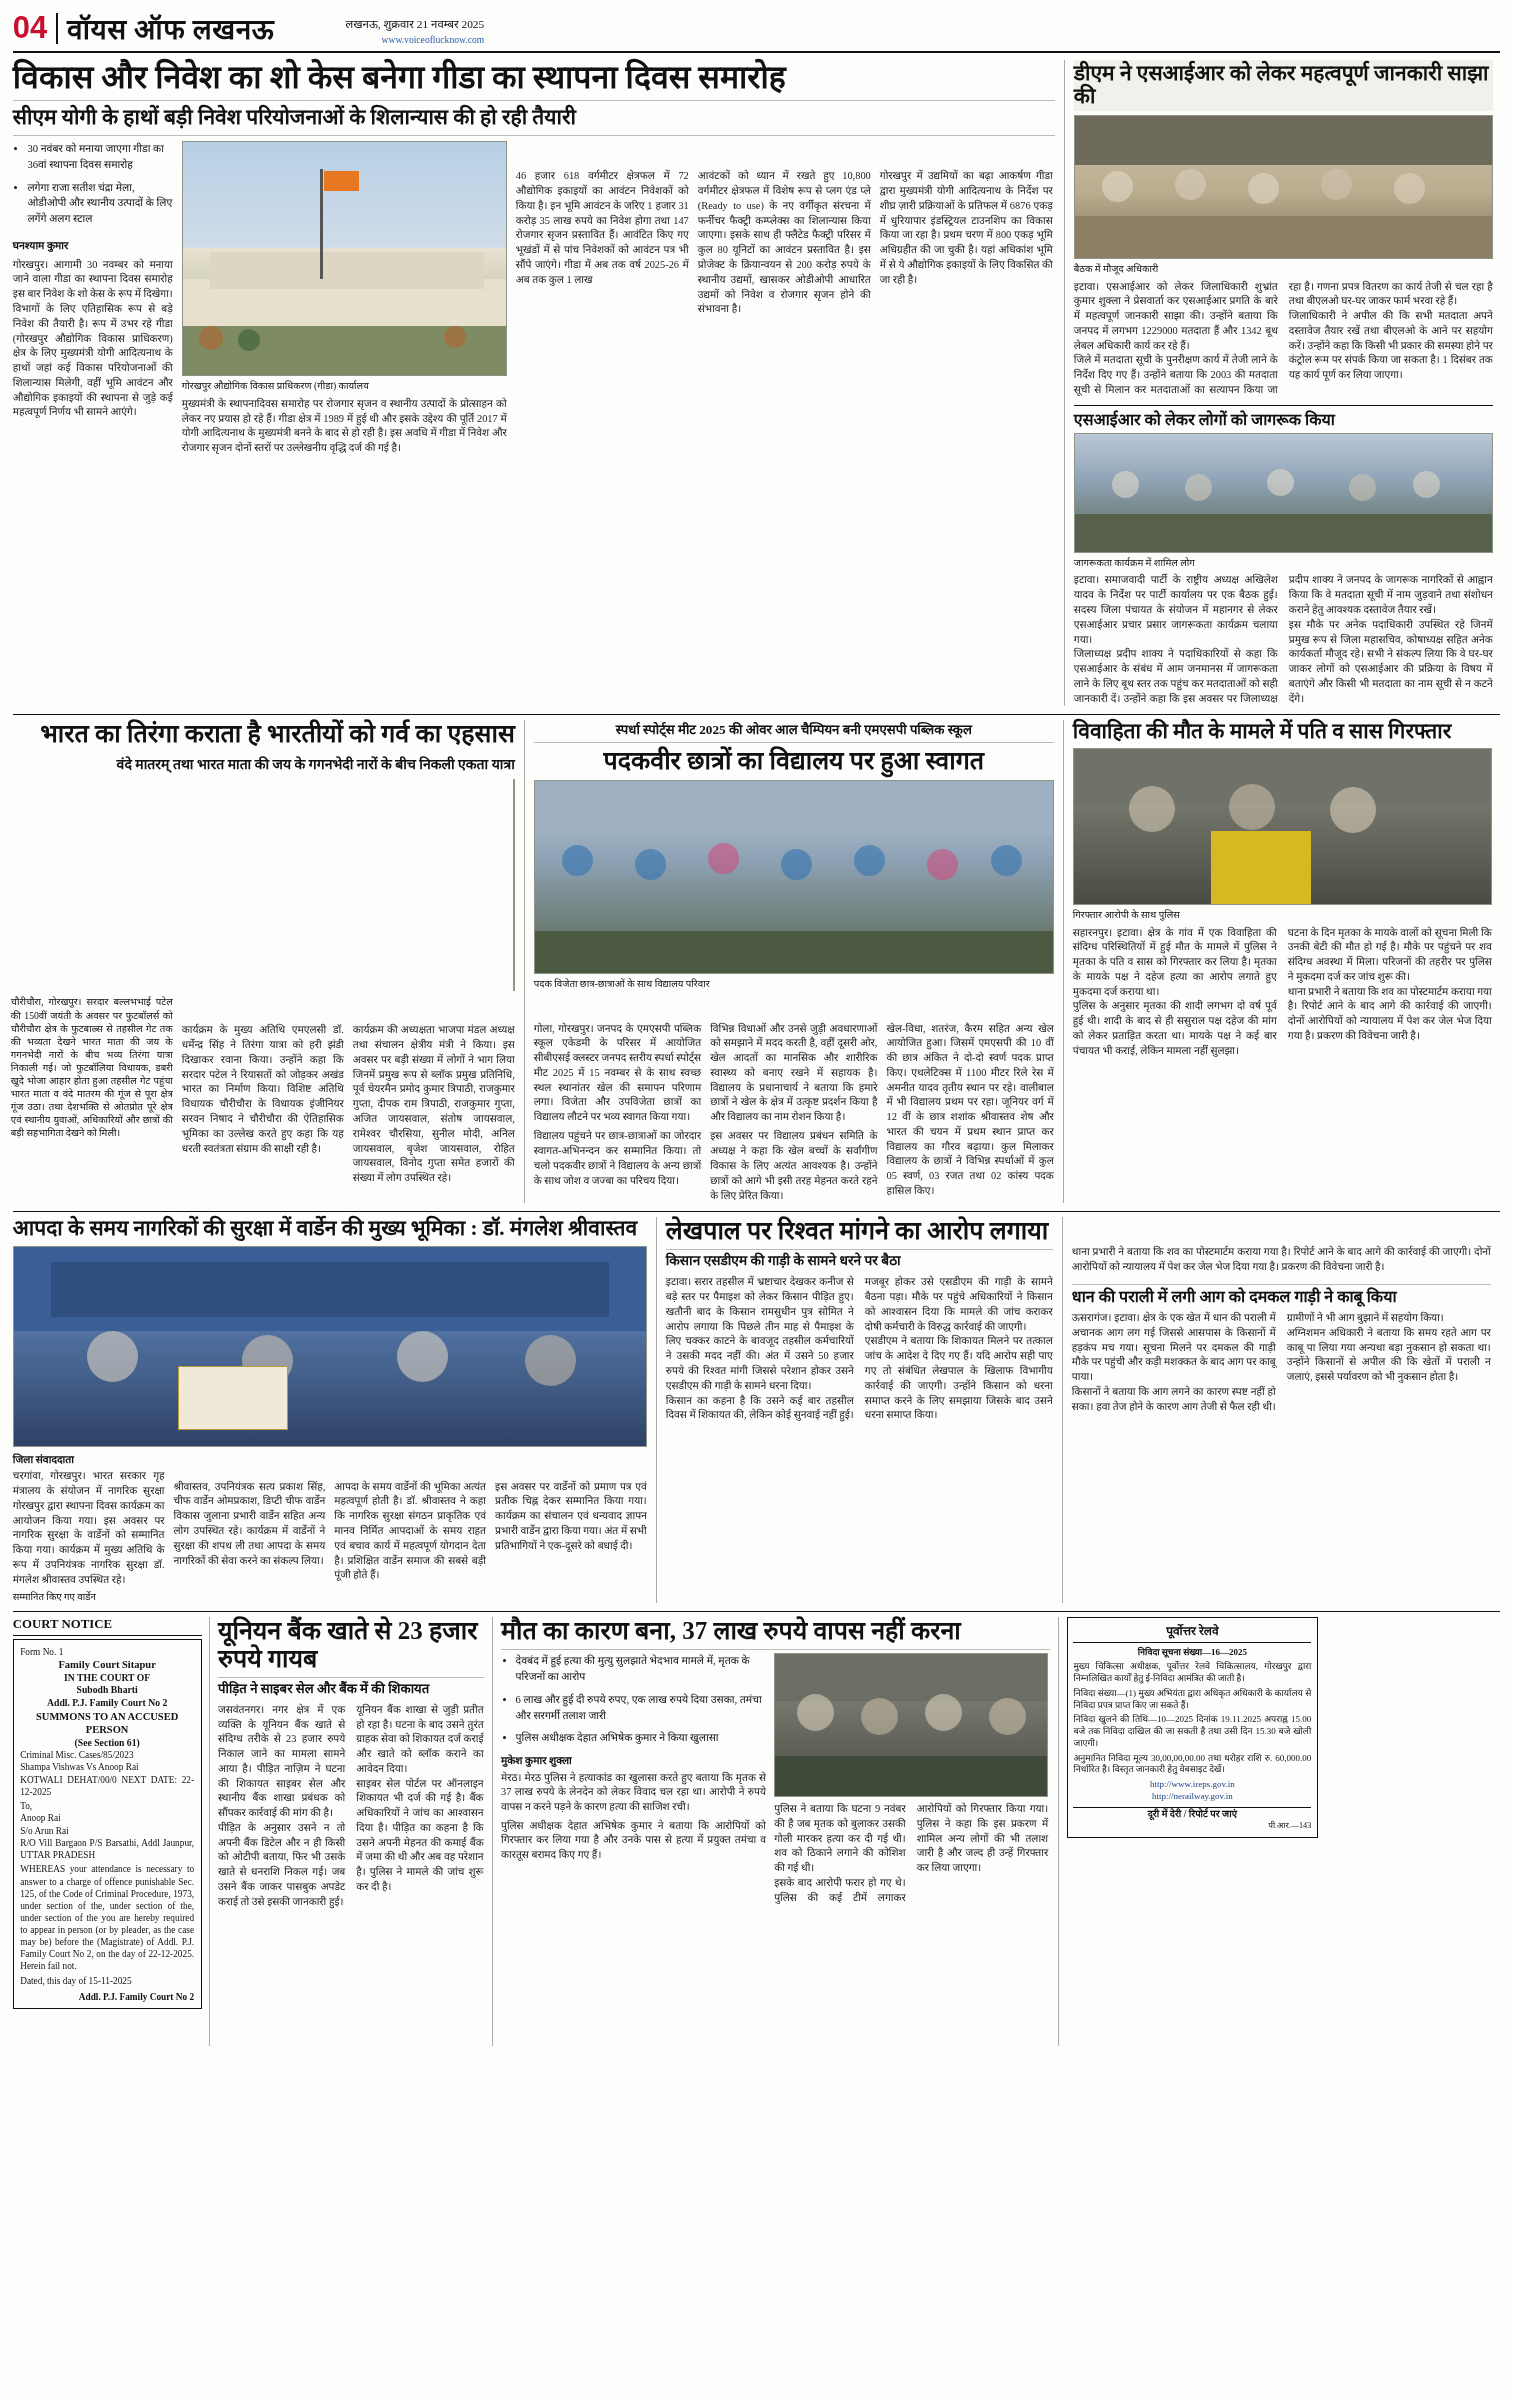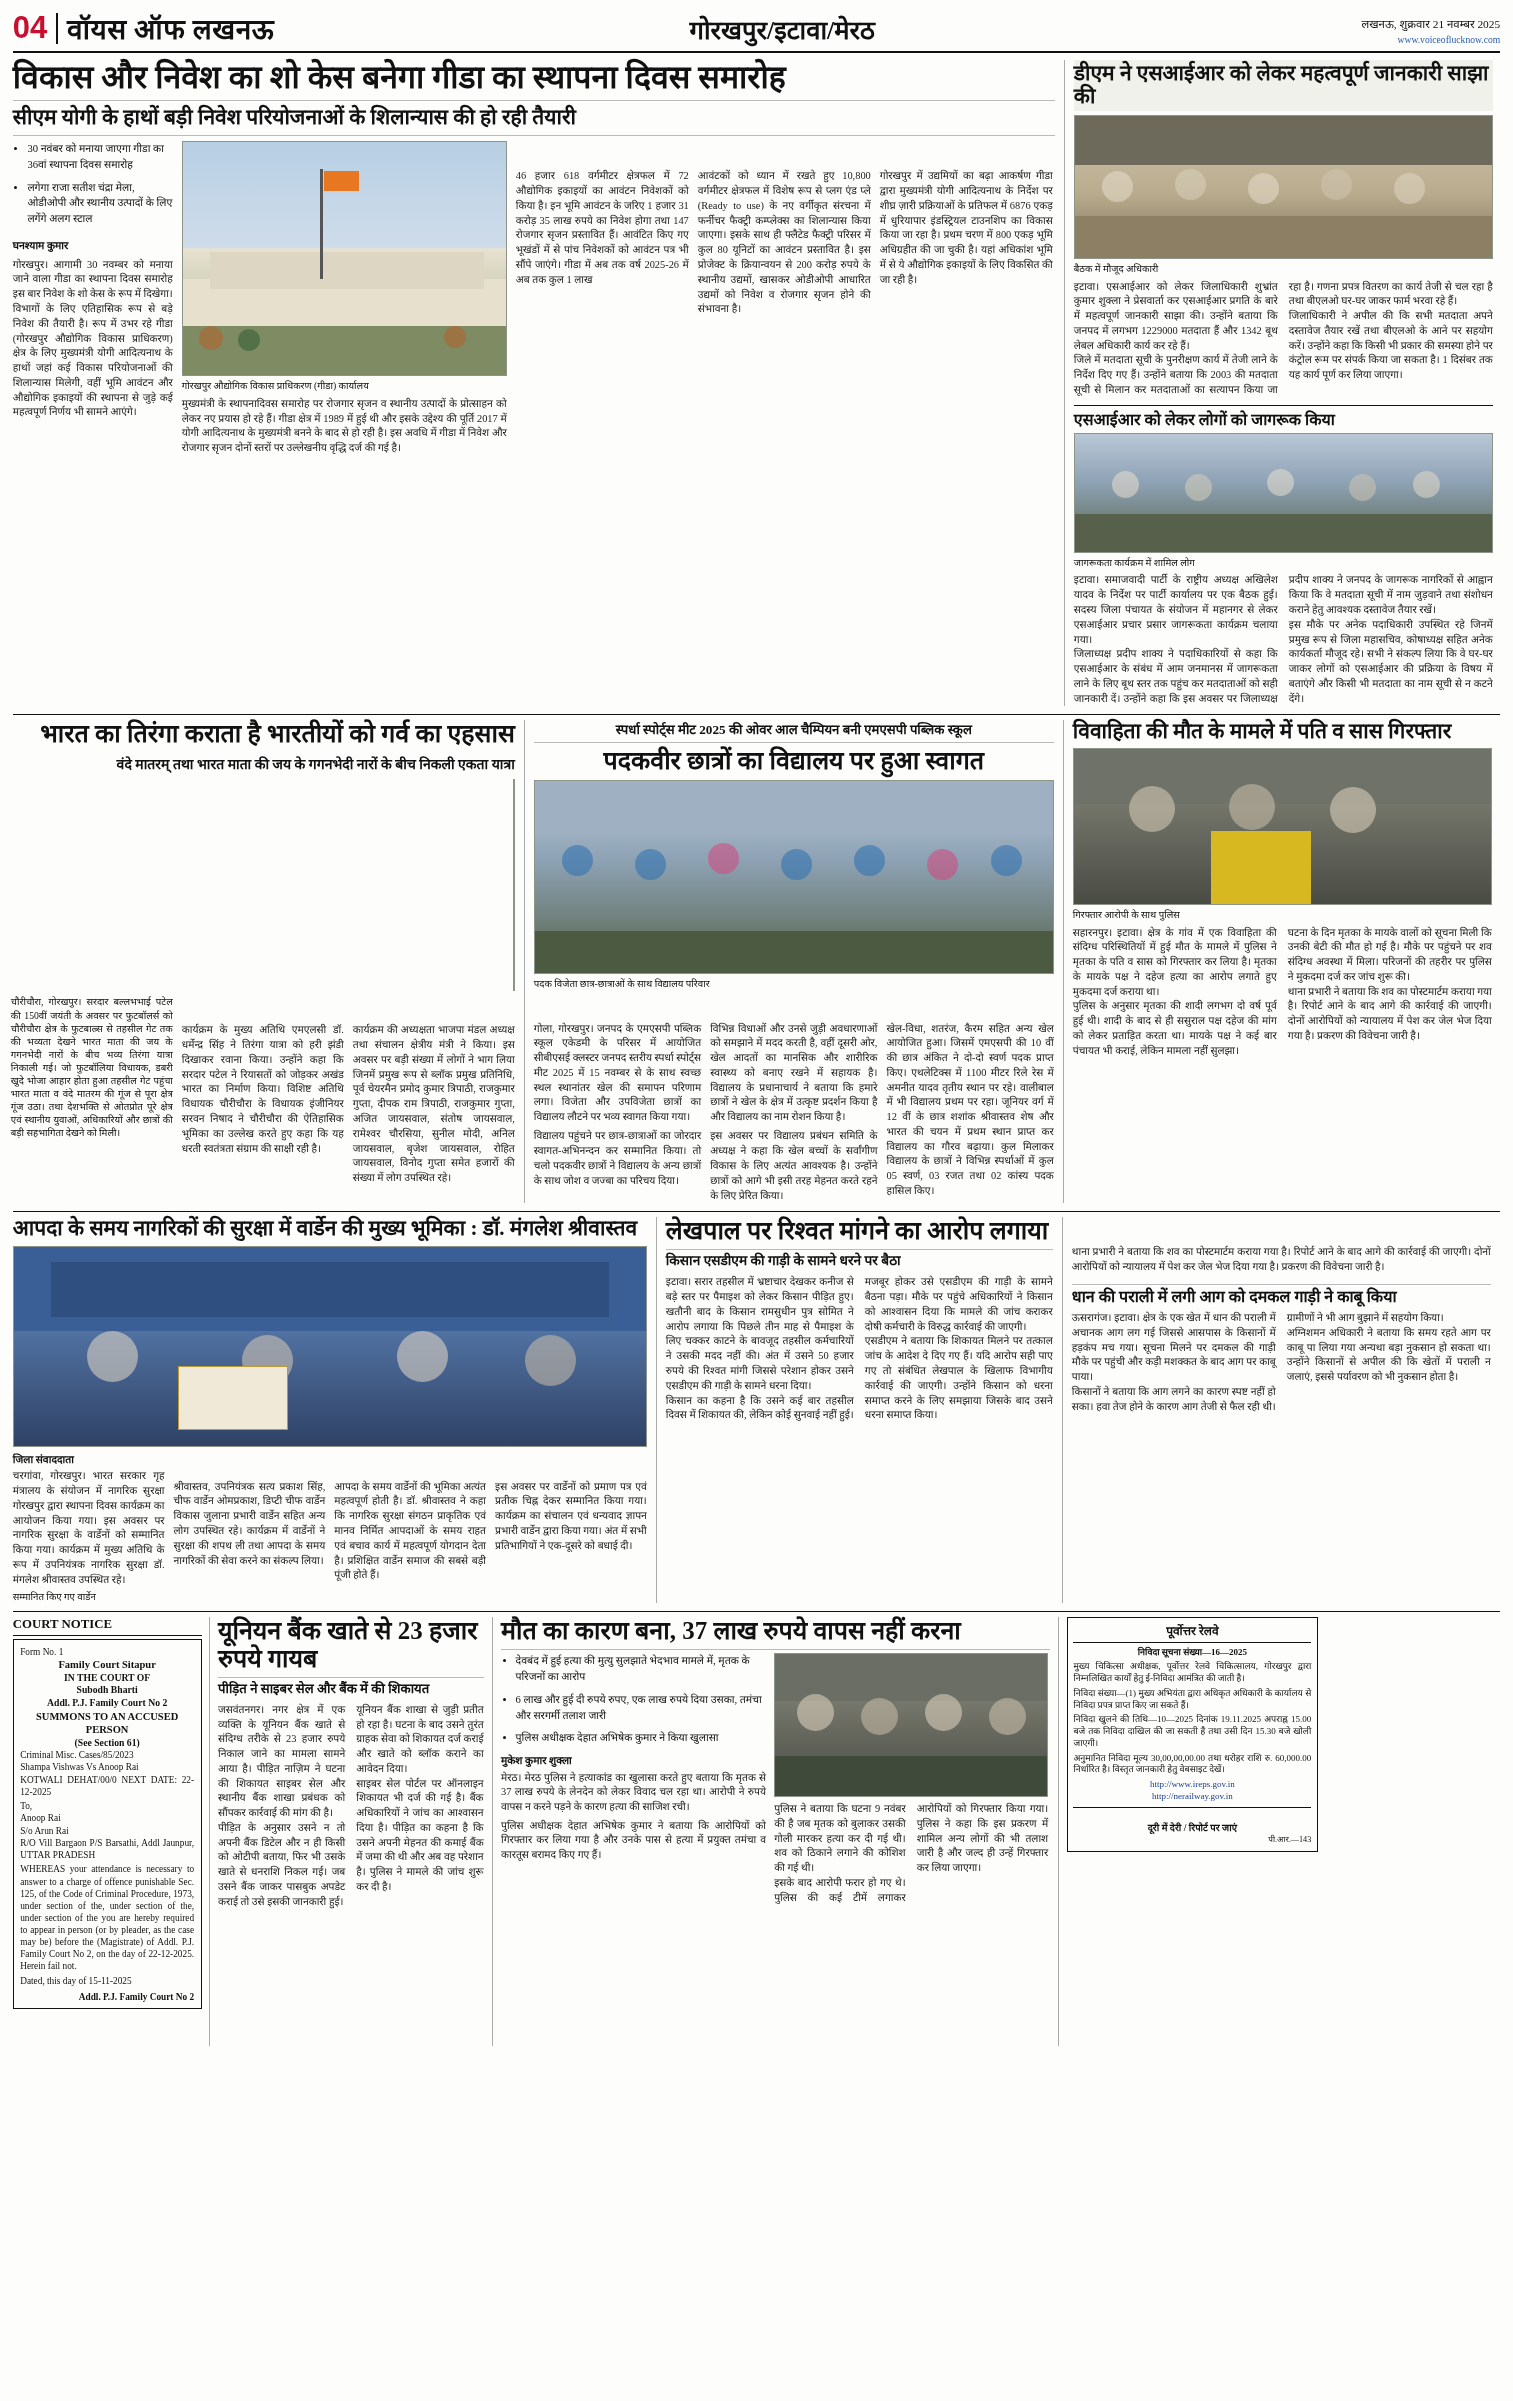--- a/index.html
+++ b/index.html
@@ -65,36 +65,35 @@
   .vline { border-left:0.9px solid #aaa; }
 
   
   .notice { border:1.8px solid #111; padding:5.5px 6.4px; font-size:9.3px; line-height:1.3; text-align:justify; }
   .notice .nt-title { text-align:center; font-weight:bold; font-size:10.5px; }
   .notice .nt-sub { text-align:center; font-weight:bold; font-size:9.7px; }
 
   
   .ad { border:1.8px solid #111; padding:5.5px; font-size:9px; line-height:1.32; }
   .ad .ad-head { text-align:center; font-weight:bold; font-size:12px; border-bottom:0.9px solid #111; padding-bottom:2.7px; margin-bottom:3.7px;}
-  .ad .ad-foot { text-align:center; font-weight:bold; border-top:0.9px solid #111; margin-top:4.6px; padding-top:14px; font-size:9.6px;}
+  .ad .ad-foot { text-align:center; font-weight:bold; border-top:0.9px solid #111; margin-top:4.6px; padding-top:0; font-size:9.6px;}
 
   .highlight-head { background:#f1f1ec; }
 </style>
 </head>
 <body>
 
 <div class="page">
 
   <div class="masthead">
     <div class="mast-left">
       <span class="pageno">04</span>
       <span class="mast-sep"></span>
       <span class="mast-title">वॉयस ऑफ लखनऊ</span>
     </div>
-    <div class="mast-center">गोरखपुर/इटावा/मेरठ</div>
     <div class="mast-right">
       <div>लखनऊ, शुक्रवार 21 नवम्बर 2025</div>
       <div class="site">www.voiceoflucknow.com</div>
     </div>
   </div>
 
   <div class="flexrow" style="margin-top:7.3px;">
 
     <div class="col" style="width:1051px; padding-right:9px;">
       <div class="headline h1">विकास और निवेश का शो केस बनेगा गीडा का स्थापना दिवस समारोह</div>

